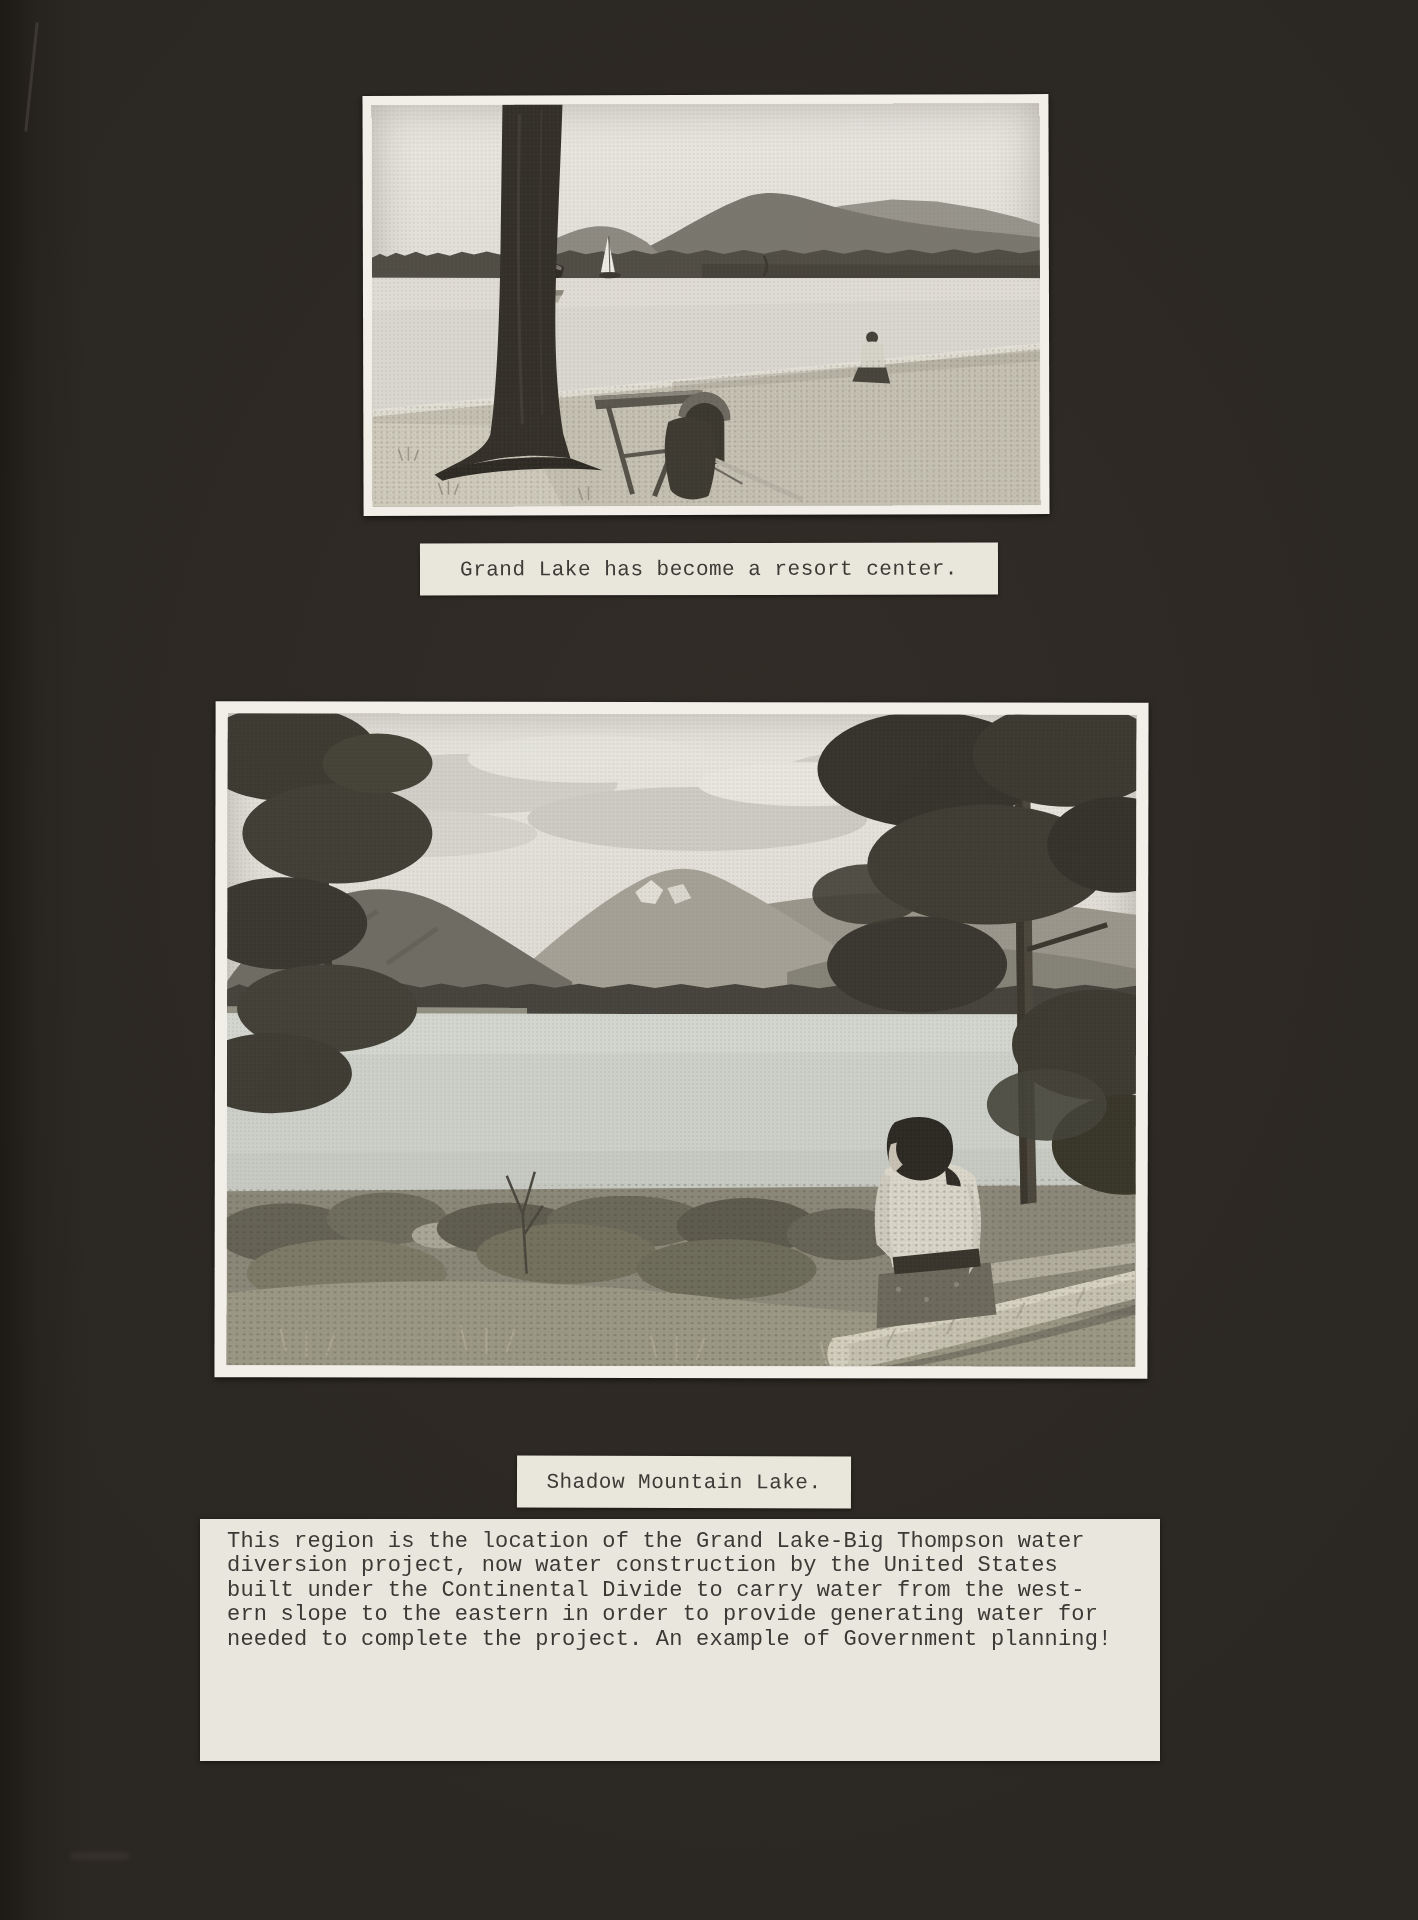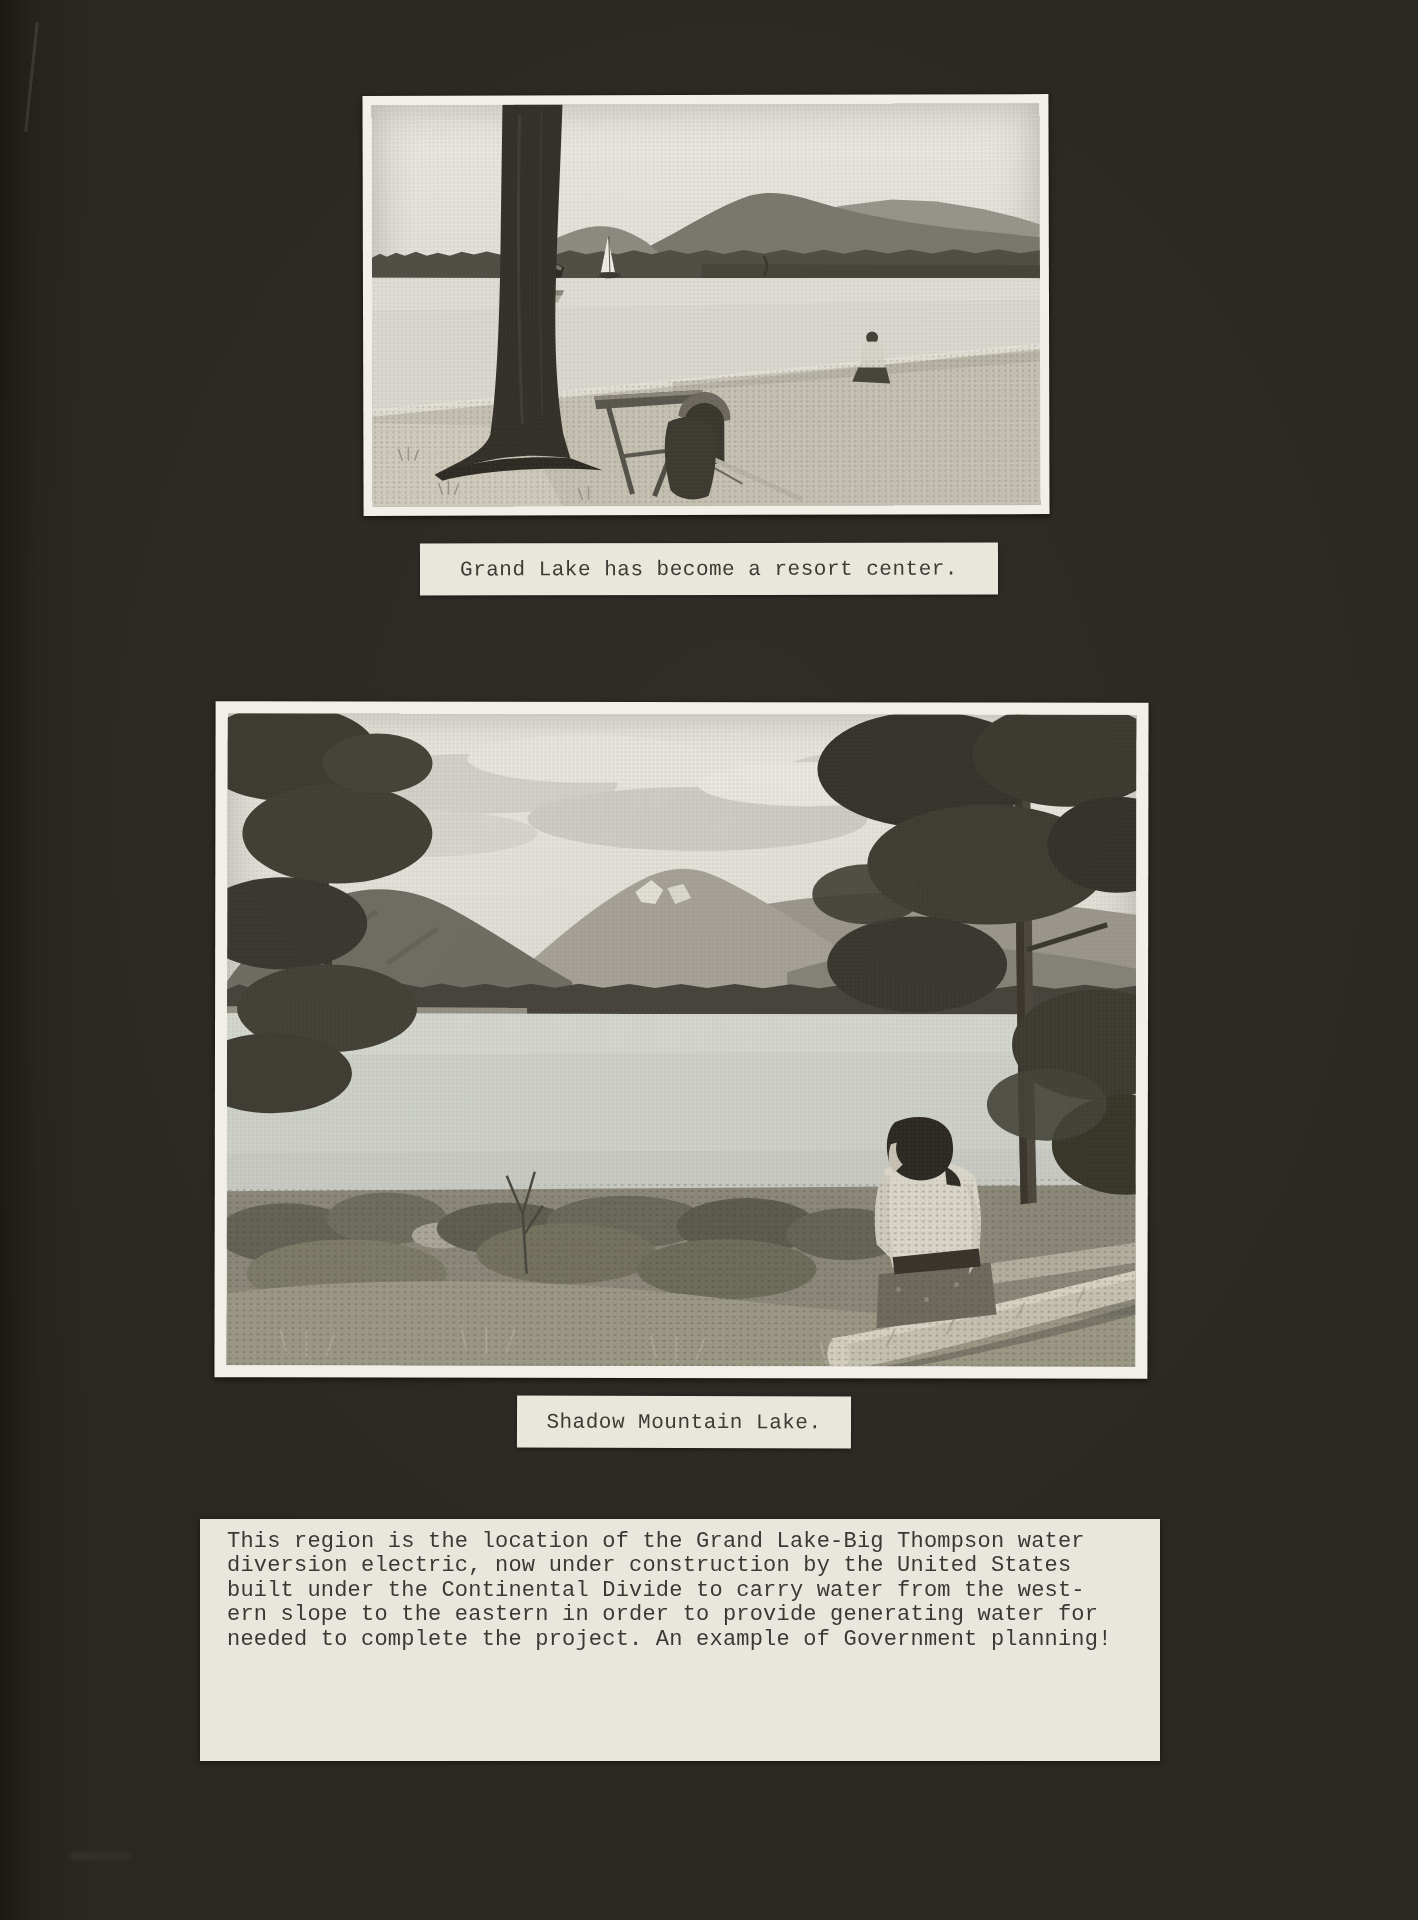--- a/index.html
+++ b/index.html
@@ -248,27 +248,27 @@
           <path d="M668,408 C690,398 716,402 724,420 C730,440 724,458 706,464 C688,470 668,462 662,446 C658,432 660,416 668,408 Z" fill="#2c2923"></path>
           <path d="M664,430 C660,442 662,452 668,458 L676,450 C670,444 668,436 670,428 Z" fill="#c9c2b4"></path>
           <path d="M718,452 C728,456 734,464 734,472 L720,470 Z" fill="#2f2c26"></path>
         </g>
       </svg>
       <div class="tex-overlay" style="clip-path:polygon(0 73%,100% 71%,100% 100%,0 100%);background-image:radial-gradient(rgba(55,52,42,.25) 1px, rgba(0,0,0,0) 1.6px);background-size:7px 6px;"></div>
       <div class="grain"></div>
     </div>
   </div>
 
-  <div class="caption-strip" style="left:517px;top:1396px;width:334px;height:52px;transform:rotate(0.15deg);align-items:center;">
+  <div class="caption-strip" style="left:517px;top:1456px;width:334px;height:52px;transform:rotate(0.15deg);align-items:center;">
     <span>Shadow Mountain Lake.</span>
   </div>
 
   <div id="paragraph-clipping">
     <div class="para-text">
       <div>This region is the location of the Grand Lake-Big Thompson water</div>
-      <div>diversion electric, now under construction by the United States</div>
+      <div>diversion project, now water construction by the United States</div>
       <div>built under the Continental Divide to carry water from the west-</div>
       <div>ern slope to the eastern in order to provide generating water for</div>
       <div>needed to complete the project. An example of Government planning!</div>
     </div>
   </div>
 
 </div>
 
 </body></html>

